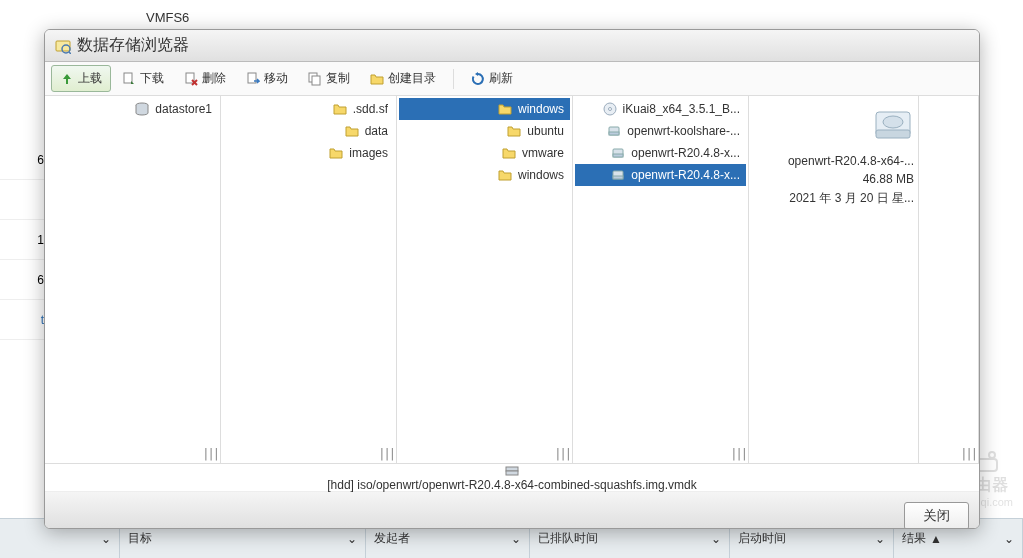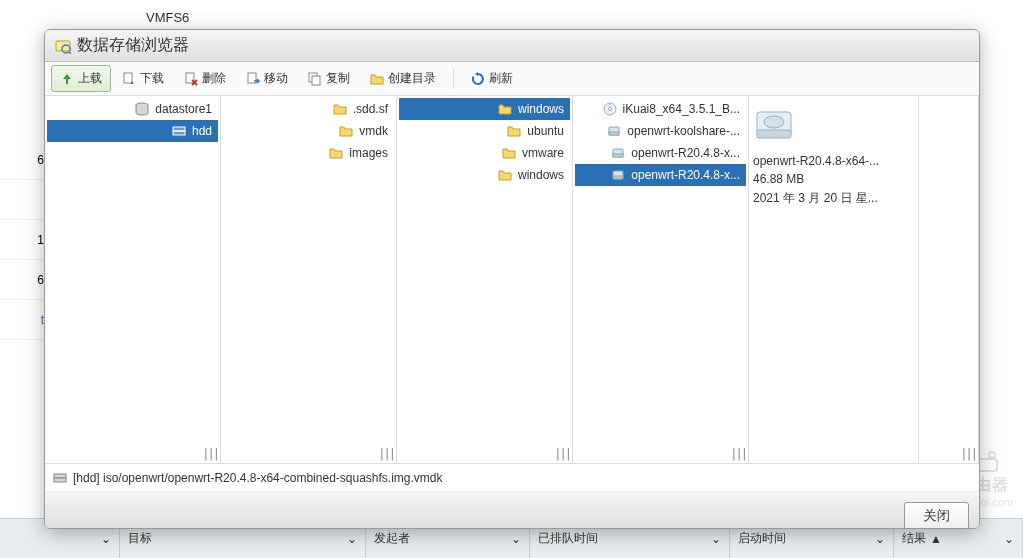--- a/index.html
+++ b/index.html
@@ -24,25 +24,25 @@
 .columns { flex: 1; display: flex; overflow: hidden; border-bottom: 1px solid #ddd; }
 .col { height: 100%; border-right: 1px solid #ddd; display: flex; flex-direction: column; position: relative; padding: 2px; }
 .col-items { flex: 1; overflow-y: auto; }
 .col-resize { position: absolute; right: 2px; bottom: 2px; color: #888; font-family: monospace; letter-spacing: -2px; }
 
 .item { display: flex; align-items: center; gap: 6px; padding: 4px 6px; cursor: pointer; color: #333; white-space: nowrap; overflow: hidden; text-overflow: ellipsis; justify-content: flex-end; }
 .item.selected { background: #2b6fb5; color: #fff; }
 .item .icon { flex-shrink: 0; }
 .item .label { overflow: hidden; text-overflow: ellipsis; }
 
-.preview { width: 170px; display: flex; align-items: flex-start; padding: 12px 4px; text-align: center; color: #333; }
+.preview { width: 170px; display: flex; align-items: flex-end; padding: 12px 4px; text-align: center; color: #333; }
 .preview .p-icon { margin-bottom: 8px; }
 .preview .p-line { margin: 2px 0; max-width: 100%; overflow: hidden; text-overflow: ellipsis; white-space: nowrap; }
 
-.pathbar { height: 28px; display: flex; align-items: center; gap: 6px; padding: 0 8px; color: #333; border-bottom: 1px solid #eee; }
+.pathbar { height: 28px; display: flex; align-items: center; padding: 0 8px; color: #333; border-bottom: 1px solid #eee; flex-direction: column; }
 
 .footer { height: 36px; background: linear-gradient(#f5f5f5, #e0e0e0); display: flex; align-items: center; justify-content: flex-end; padding: 0 10px; }
 .btn { padding: 4px 18px; border: 1px solid #999; border-radius: 3px; background: linear-gradient(#fff,#eee); cursor: pointer; color: #333; margin-top: 11px; }
 
 .watermark { position: absolute; right: 10px; bottom: 50px; opacity: 0.12; font-size: 11px; color: #000; display: flex; flex-direction: column; align-items: center; pointer-events: none; }
 .watermark .wm-top { font-size: 16px; font-weight: bold; letter-spacing: 1px; }
 
 svg { display: block; }
 </style>
 </head>
@@ -166,50 +166,41 @@
       <div class="col-items" id="col1">
           <div class="item">
             <span class="icon">
               <svg width="14" height="14" viewBox="0 0 14 14">
                 <ellipse cx="7" cy="3" rx="6" ry="2" fill="#d0d8e0" stroke="#888"></ellipse>
                 <path d="M1 3 L1 11 A6 2 0 0 0 13 11 L13 3" fill="#d0d8e0" stroke="#888"></path>
               </svg>
             </span>
             <span class="label">datastore1</span>
           </div>
-          <div class="item selected">
-            <span class="icon">
-              <svg width="14" height="14" viewBox="0 0 14 14">
-                <rect x="1" y="3" width="12" height="4" fill="#fff" stroke="#fff" fill-opacity="0.3"></rect>
-                <rect x="1" y="7" width="12" height="4" fill="#fff" stroke="#fff" fill-opacity="0.3"></rect>
-              </svg>
-            </span>
-            <span class="label">hdd</span>
-          </div>
         </div>
       <span class="col-resize">|||</span>
     </div>
 
     <div class="col" style="width:176px;">
       <div class="col-items" id="col2">
           <div class="item">
             <span class="icon">
               <svg width="14" height="14" viewBox="0 0 14 14">
                 <path d="M1 3 L5 3 L6 5 L13 5 L13 12 L1 12 Z" fill="#f7d86a" stroke="#c0a030"></path>
               </svg>
             </span>
             <span class="label">.sdd.sf</span>
           </div>
           <div class="item">
             <span class="icon">
               <svg width="14" height="14" viewBox="0 0 14 14">
                 <path d="M1 3 L5 3 L6 5 L13 5 L13 12 L1 12 Z" fill="#f7d86a" stroke="#c0a030"></path>
               </svg>
             </span>
-            <span class="label">vmdk</span>
+            <span class="label">data</span>
           </div>
           <div class="item">
             <span class="icon">
               <svg width="14" height="14" viewBox="0 0 14 14">
                 <path d="M1 3 L5 3 L6 5 L13 5 L13 12 L1 12 Z" fill="#f7d86a" stroke="#c0a030"></path>
               </svg>
             </span>
             <span class="label">images</span>
           </div>
         </div>

